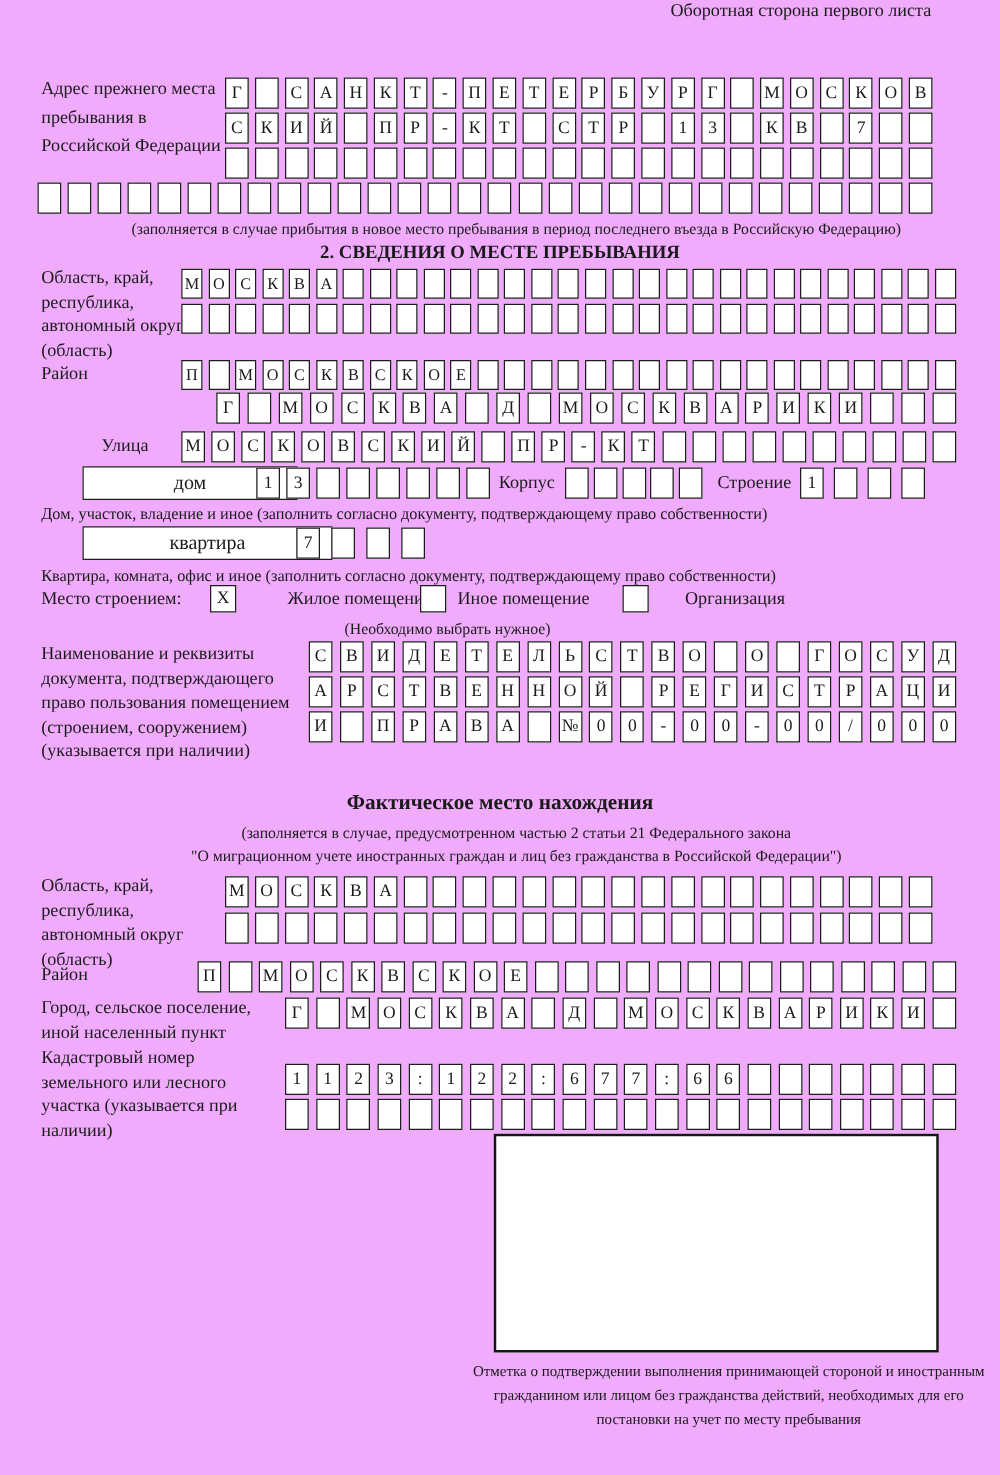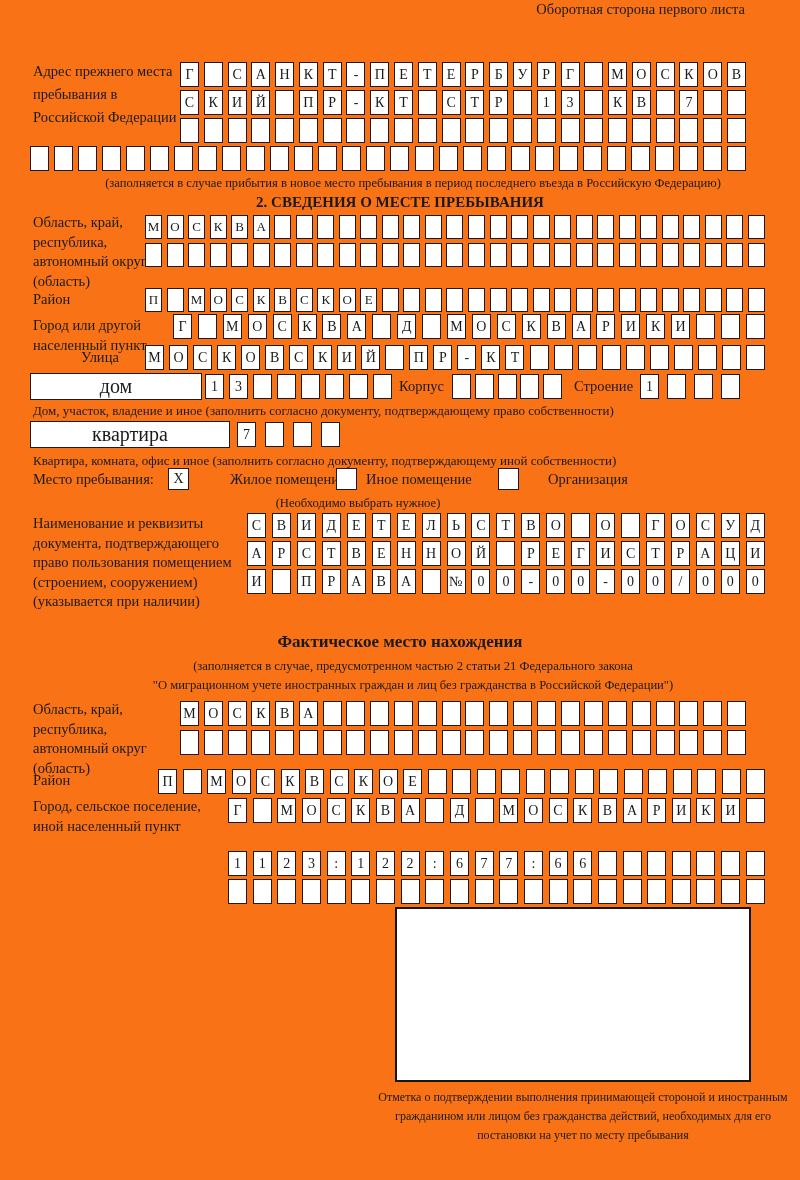--- a/index.html
+++ b/index.html
@@ -1,34 +1,34 @@
 <!DOCTYPE html>
 <html><head>
 <meta charset="utf-8">
 <style>
   html,body { margin:0; padding:0; background:#ffffff; }
   body { font-family: "Liberation Serif", "DejaVu Serif", serif; color:#1a1a1a; }
-  .page { position:relative; width:800px; height:1180px; background:#f97316; overflow:hidden; }
+  .page { position:relative; width:800px; height:1180px; background:#f0abfc; overflow:hidden; }
   .abs { position:absolute; }
   .lbl { font-size:14.5px; line-height:19.5px; }
   .lbl-tall { font-size:14.5px; line-height:23px; }
   .cap { font-size:12.6px; line-height:18px;padding-left:13px; }
   .center { text-align:center; }
   .bold { font-weight:bold; }
   .boxrow { position:absolute; display:flex; justify-content:space-between; }
   .cell {
     width:19px; height:25px; box-sizing:border-box;
     border:1.5px solid #1c1c1c; background:#fff;
     display:flex; align-items:center; justify-content:center;
     font-size:14px; flex:0 0 auto;
   }
   .c17 .cell { width:17px; height:24px; font-size:13px; }
   .widebox {
     position:absolute; box-sizing:border-box; border:1.5px solid #1c1c1c;
-    display:flex; align-items:center; justify-content:center; font-size:20px; background:#fff;
+    display:flex; align-items:center; justify-content:center; font-size:16px; background:#fff;margin-left:36px;
   }
   .cb {
     position:absolute; width:21px; height:22px; box-sizing:border-box;
     border:1.5px solid #1c1c1c; display:flex; align-items:center; justify-content:center;
     font-size:14px; background:#fff;
   }
   .stamp {
     position:absolute; box-sizing:border-box; border:2px solid #161616; background:#fff;
   }
 </style>
@@ -244,21 +244,20 @@
       <div class="cell"></div>
       <div class="cell"></div>
       <div class="cell"></div>
       <div class="cell"></div>
       <div class="cell"></div>
       <div class="cell"></div>
       <div class="cell"></div>
       <div class="cell"></div>
     </div>
 
-  <div class="abs lbl" style="left:33px; top:316px; width:138px;">Город или другой населенный пункт</div>
   <div class="boxrow" style="left:173px; top:314px; width:592px;">
       <div class="cell">Г</div>
       <div class="cell"></div>
       <div class="cell">М</div>
       <div class="cell">О</div>
       <div class="cell">С</div>
       <div class="cell">К</div>
       <div class="cell">В</div>
       <div class="cell">А</div>
       <div class="cell"></div>
@@ -337,23 +336,23 @@
     </div>
   <div class="abs" style="left:33px; top:403px; width:720px; font-size:13px;">Дом, участок, владение и иное (заполнить согласно документу, подтверждающему право собственности)</div>
 
   <div class="widebox" style="left:30px; top:421px; width:200px; height:27px;">квартира</div>
   <div class="boxrow" style="left:237px; top:422px; width:103px;">
       <div class="cell">7</div>
       <div class="cell"></div>
       <div class="cell"></div>
       <div class="cell"></div>
     </div>
-  <div class="abs" style="left:33px; top:453px; width:720px; font-size:13px;">Квартира, комната, офис и иное (заполнить согласно документу, подтверждающему иной собственности)</div>
-
-  <div class="abs lbl" style="left:33px; top:470px;">Место пребывания:</div>
+  <div class="abs" style="left:33px; top:453px; width:720px; font-size:13px;">Квартира, комната, офис и иное (заполнить согласно документу, подтверждающему право собственности)</div>
+
+  <div class="abs lbl" style="left:33px; top:470px;">Место строением:</div>
   <div class="cb" style="left:168px; top:468px;">X</div>
   <div class="abs lbl" style="left:198px; top:470px;margin-left:32px;">Жилое помещение</div>
   <div class="cb" style="left:336px; top:468px;"></div>
   <div class="abs lbl" style="left:366px; top:470px;">Иное помещение</div>
   <div class="cb" style="left:498px; top:468px;"></div>
   <div class="abs lbl" style="left:548px; top:470px;">Организация</div>
   <div class="abs cap center" style="left:150px; top:494px; width:390px;">(Необходимо выбрать нужное)</div>
 
   <div class="abs lbl" style="left:33px; top:514px; width:213px;">Наименование и реквизиты документа, подтверждающего право пользования помещением (строением, сооружением) (указывается при наличии)</div>
   <div class="boxrow" style="left:247px; top:513px; width:518px;">
@@ -532,20 +531,21 @@
       <div class="cell">К</div>
       <div class="cell">В</div>
       <div class="cell">А</div>
       <div class="cell">Р</div>
       <div class="cell">И</div>
       <div class="cell">К</div>
       <div class="cell">И</div>
       <div class="cell"></div>
     </div>
 
+  <div class="abs lbl" style="left:33px; top:837px; width:178px;">Кадастровый номер земельного или лесного участка (указывается при наличии)</div>
   <div class="boxrow" style="left:228px; top:851px; width:537px;">
       <div class="cell">1</div>
       <div class="cell">1</div>
       <div class="cell">2</div>
       <div class="cell">3</div>
       <div class="cell">:</div>
       <div class="cell">1</div>
       <div class="cell">2</div>
       <div class="cell">2</div>
       <div class="cell">:</div>

